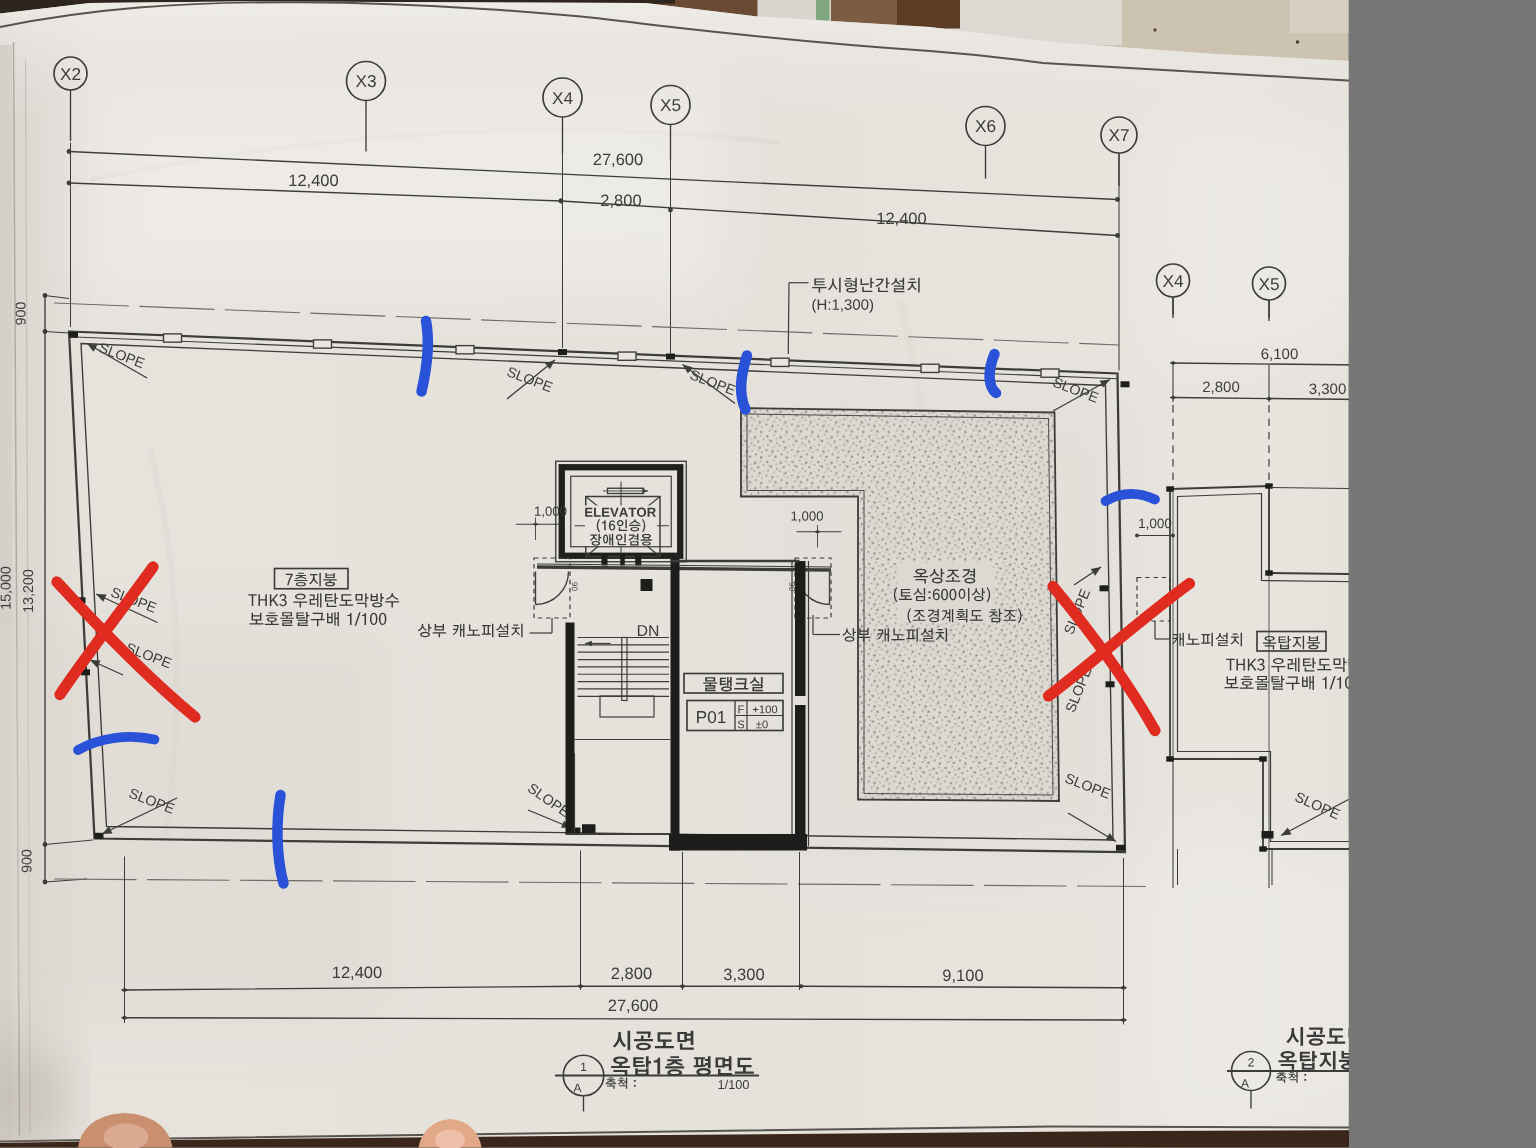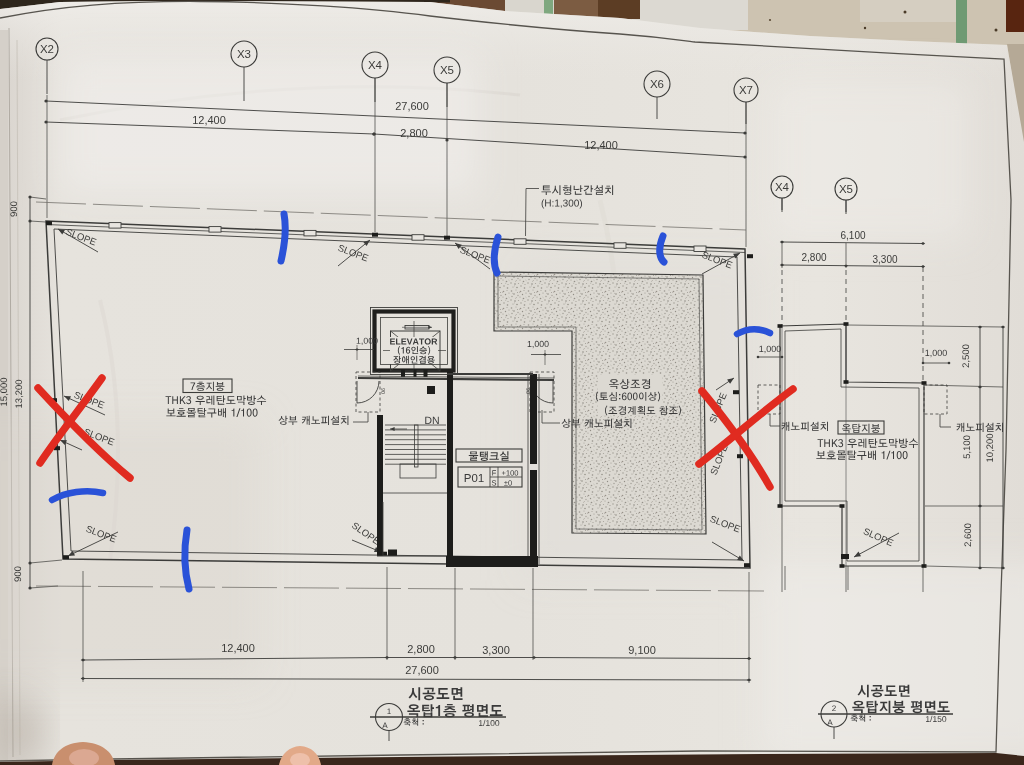--- a/index.html
+++ b/index.html
@@ -1,12 +1,12 @@
 <!DOCTYPE html>
-<html><head><meta charset="utf-8"><style>html,body{margin:0;padding:0;background:#777}#c{position:relative;width:1024px;height:765px;overflow:hidden;font-family:"Liberation Sans",sans-serif}</style></head><body>
+<html><head><meta charset="utf-8"><style>html,body{margin:0;padding:0;background:#777}#c{position:relative;width:899px;height:765px;overflow:hidden;font-family:"Liberation Sans",sans-serif}</style></head><body>
 <div id="c">
 <svg width="1024" height="765" viewBox="0 0 1024 765">
 <defs>
 <pattern id="hatch" width="17" height="17" patternUnits="userSpaceOnUse">
 <rect width="17" height="17" fill="#dcd9d2"></rect>
 <circle cx="1.5" cy="2" r="0.8" fill="#9a968e"></circle>
           <circle cx="6" cy="1" r="0.6" fill="#aaa69e"></circle>
 <circle cx="4" cy="5" r="0.8" fill="#949088"></circle>
           <circle cx="8" cy="6.5" r="0.7" fill="#a5a199"></circle>
 <circle cx="2" cy="7.5" r="0.7" fill="#9f9b93"></circle>

